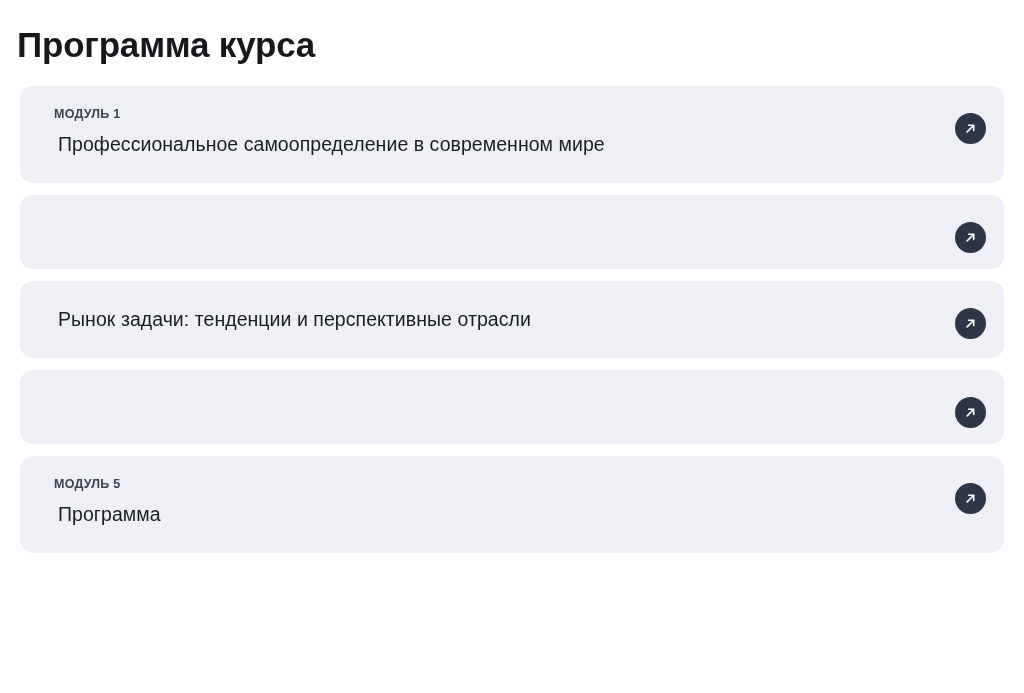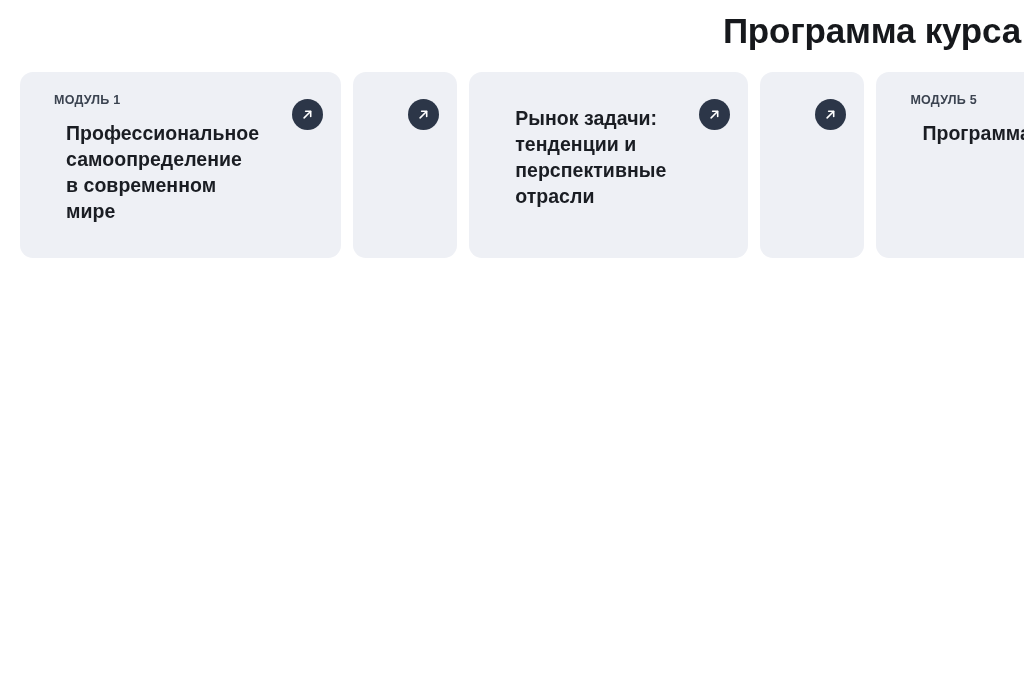--- a/index.html
+++ b/index.html
@@ -16,36 +16,36 @@
   }
 
   .page {
     position: relative;
     width: 1024px;
     height: 693px;
     box-sizing: border-box;
   }
 
   .page-title {
-    margin: 3px;
+    margin: 17px;
     padding-top: 6px;
-    text-align: right;
+    text-align: left;
     font-size: 35px;
     line-height: 44px;
     font-weight: 700;
     letter-spacing: -0.2px;
     color: #16181c;
   }
 
   .modules {
     margin-top: 19px;
     padding: 0 20px;
     box-sizing: border-box;
     display: flex;
-    flex-direction: row;
+    flex-direction: column;
     gap: 12px;
     border-radius: 8px;
   }
 
   .module-card {
     position: relative;
     background: #eef0f5;
     border-radius: 13px;
     box-sizing: border-box;
     padding: 21px 70px 22px 34px;
@@ -56,24 +56,24 @@
     font-size: 12.5px;
     line-height: 15px;
     font-weight: 600;
     letter-spacing: 0.25px;
     color: #3b4350;
     text-transform: uppercase;
     margin: 0 0 9px 0;
   }
 
   .module-title {
-    margin: 12px;
+    margin: 4px;
     font-size: 19.5px;
     line-height: 26px;
-    font-weight: 700;
+    font-weight: 400;
     color: #1a1d23;
     letter-spacing: 0.05px;
     max-width: 700px;
     white-space: pre-line;
   }
 
   .module-action {
     position: absolute;
     top: 27px;
     right: 18px;

